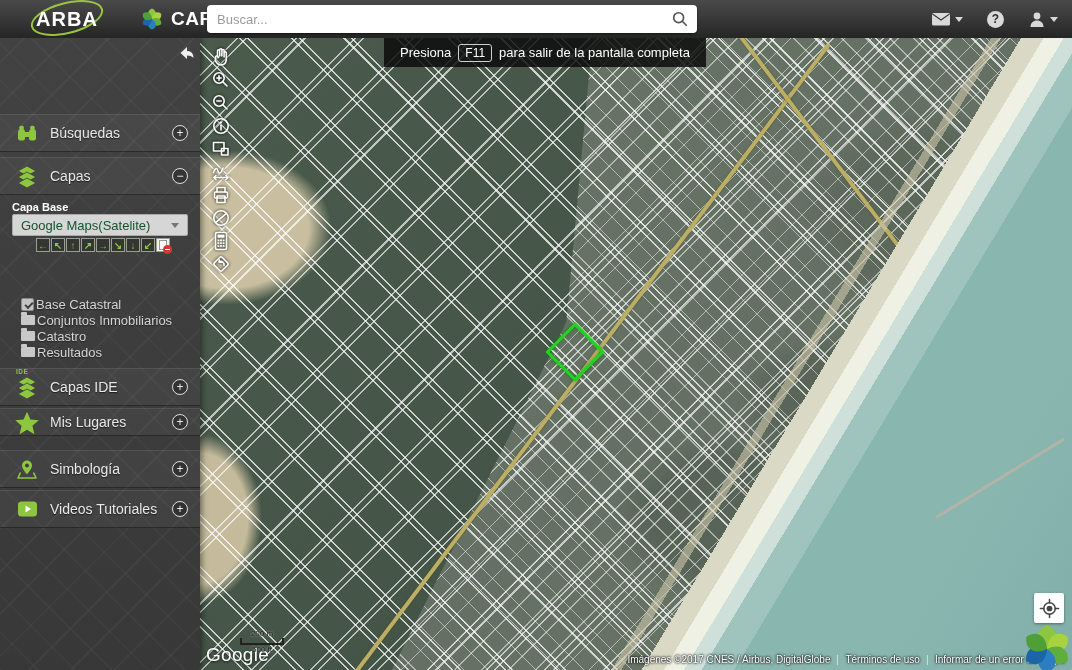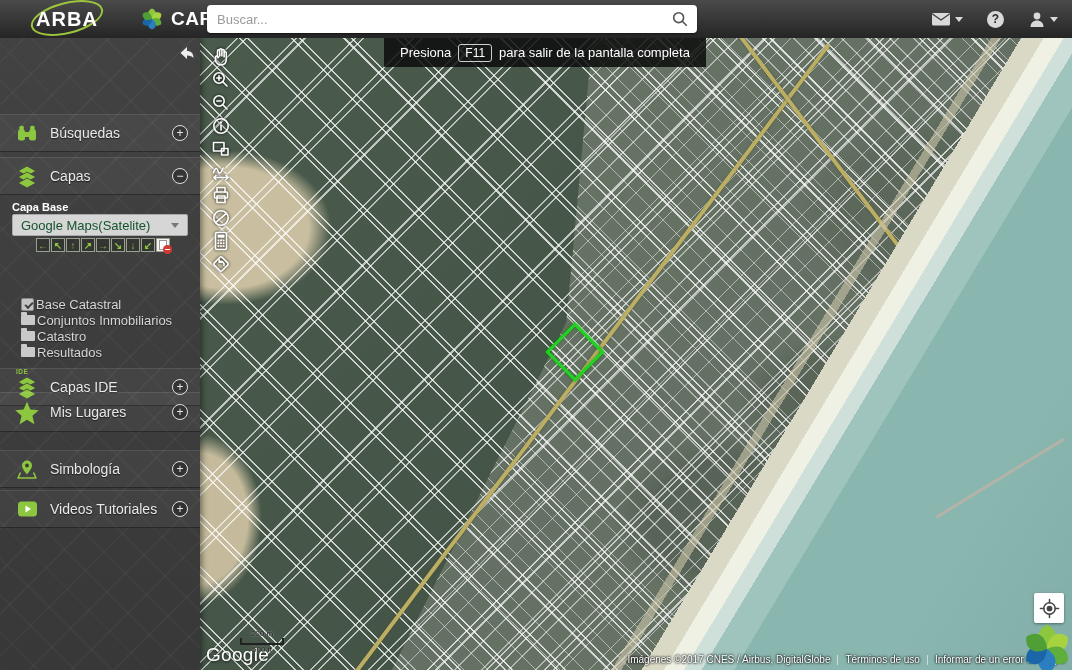--- a/index.html
+++ b/index.html
@@ -255,21 +255,21 @@
             <path d="M11 2 20 7l-9 5-9-5z"></path>
               <path d="M11 8 20 13l-9 5-9-5z"></path>
               <path d="M11 14 20 19l-9 5-9-5z"></path>
           </g>
         </svg>
       </span>
       <span class="lbl">Capas IDE</span>
       <span class="toggle">+</span>
     </div>
 
-    <div class="sec" style="top:354px; height:40px">
+    <div class="sec" style="top:370px; height:28px">
       <span class="icon-wrap">
         <svg width="26" height="25" viewBox="0 0 22 21">
           <polygon points="11,1.5 13.9,8 21,8.6 15.6,13.2 17.3,20.5 11,16.6 4.7,20.5 6.4,13.2 1,8.6 8.1,8" fill="#8dc63f"></polygon>
         </svg>
       </span>
       <span class="lbl">Mis Lugares</span>
       <span class="toggle">+</span>
     </div>
 
     <div class="sec" style="top:412px">

